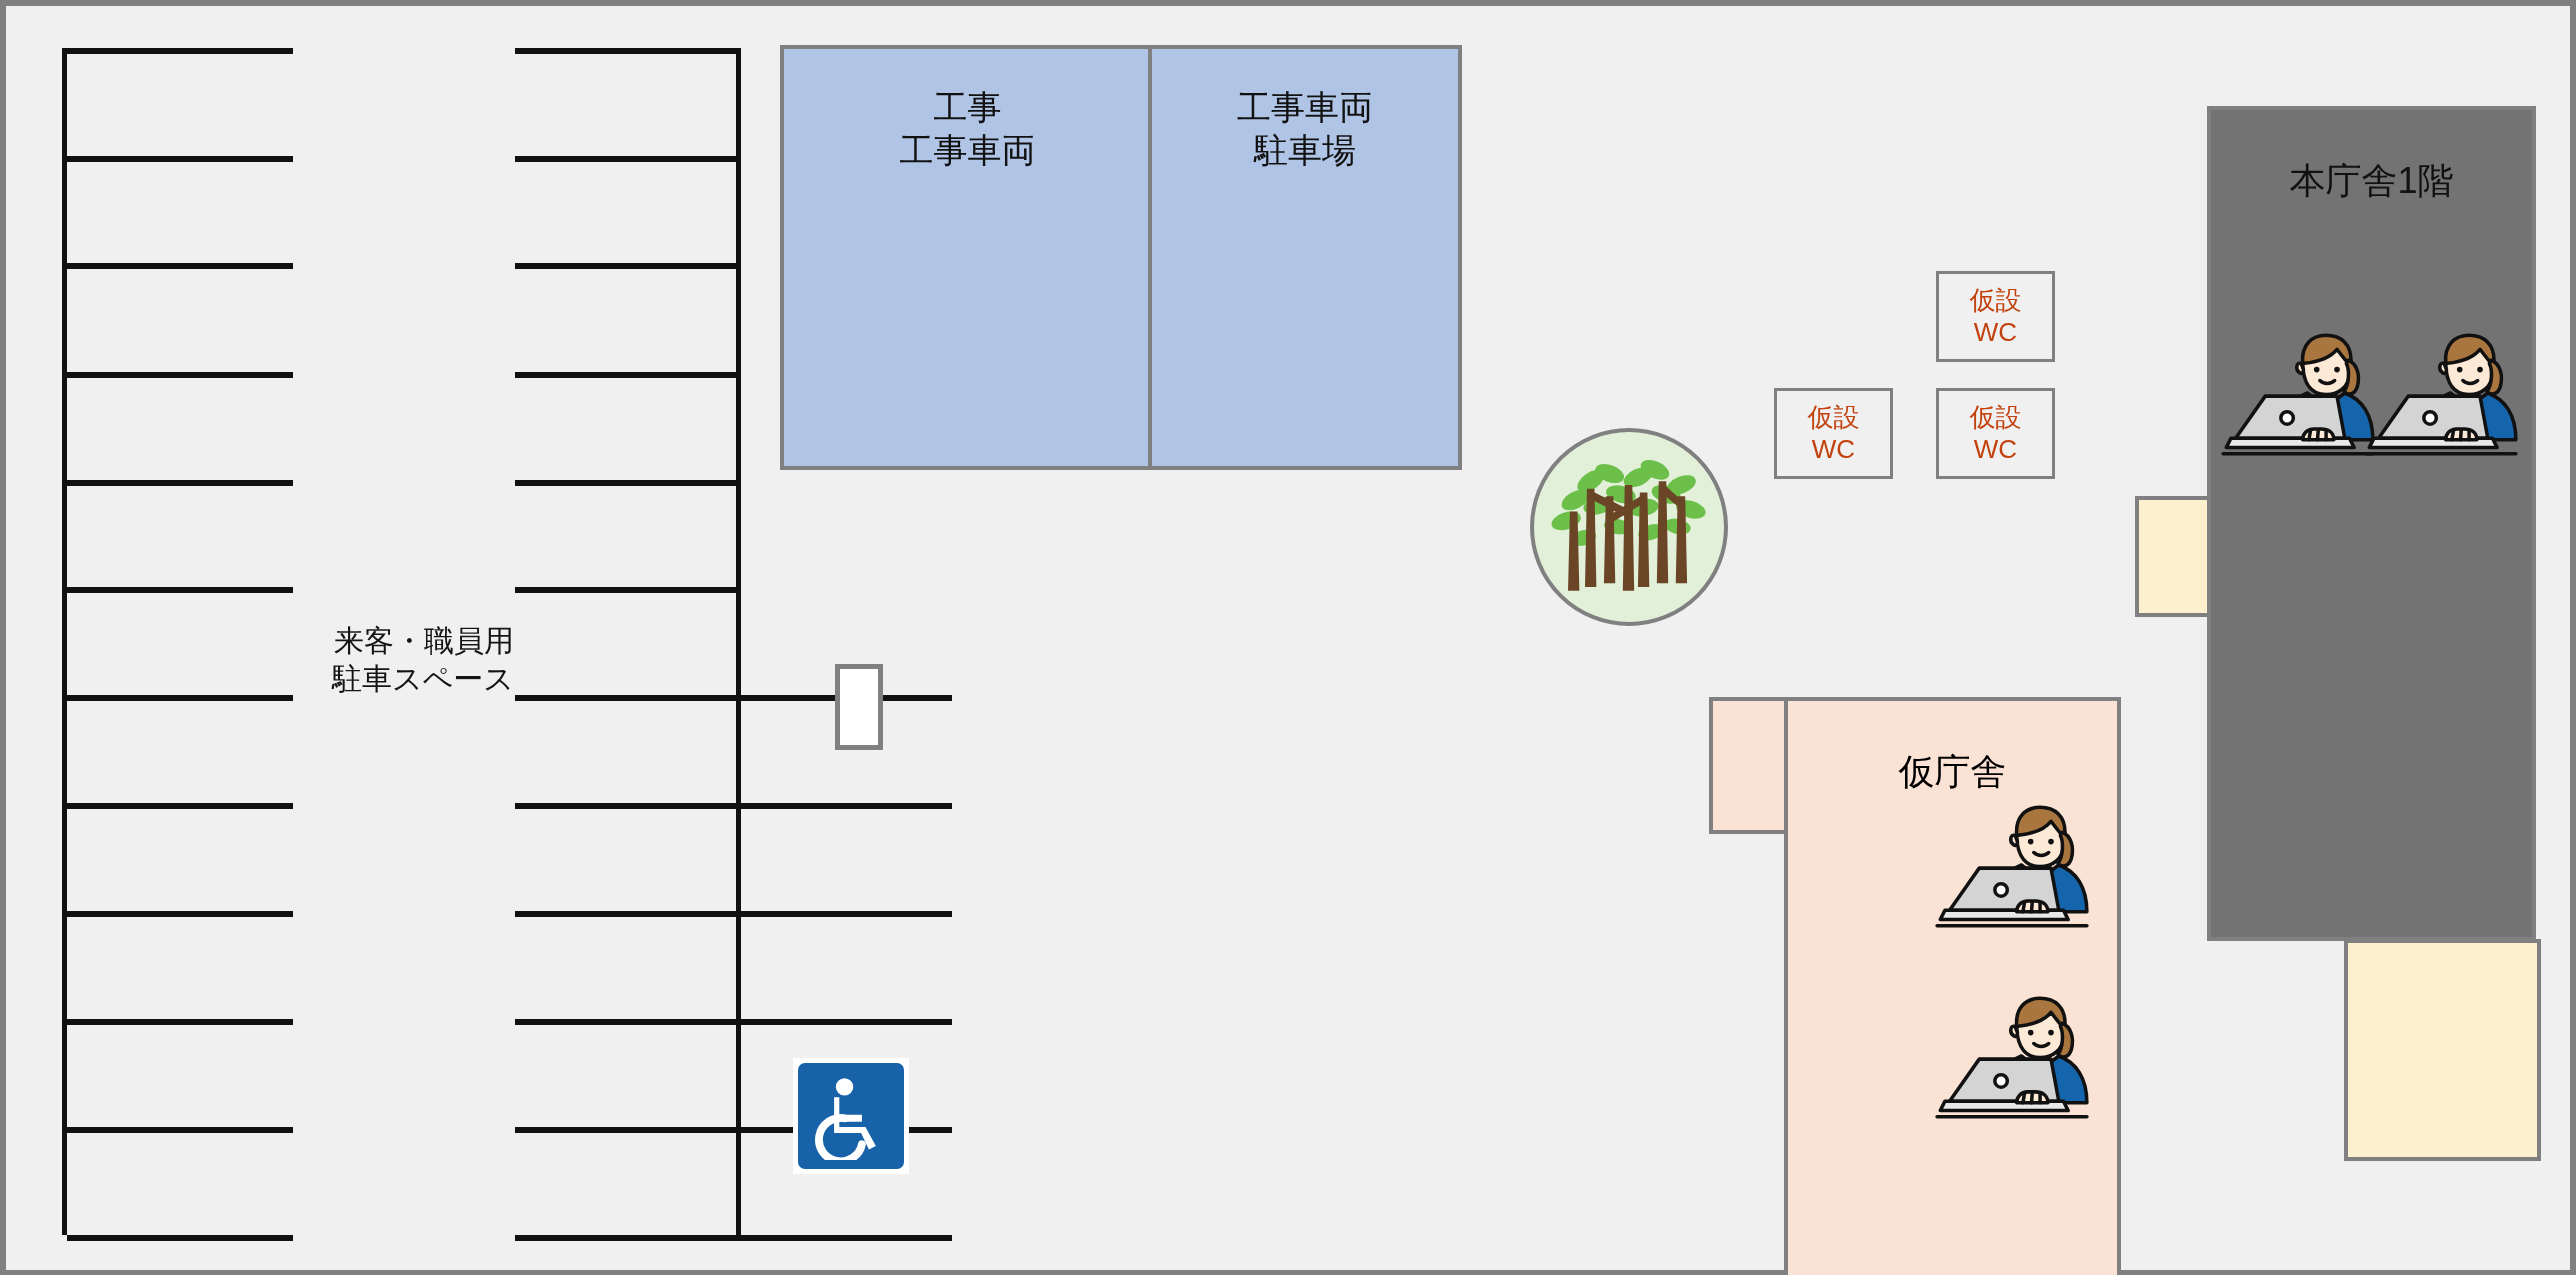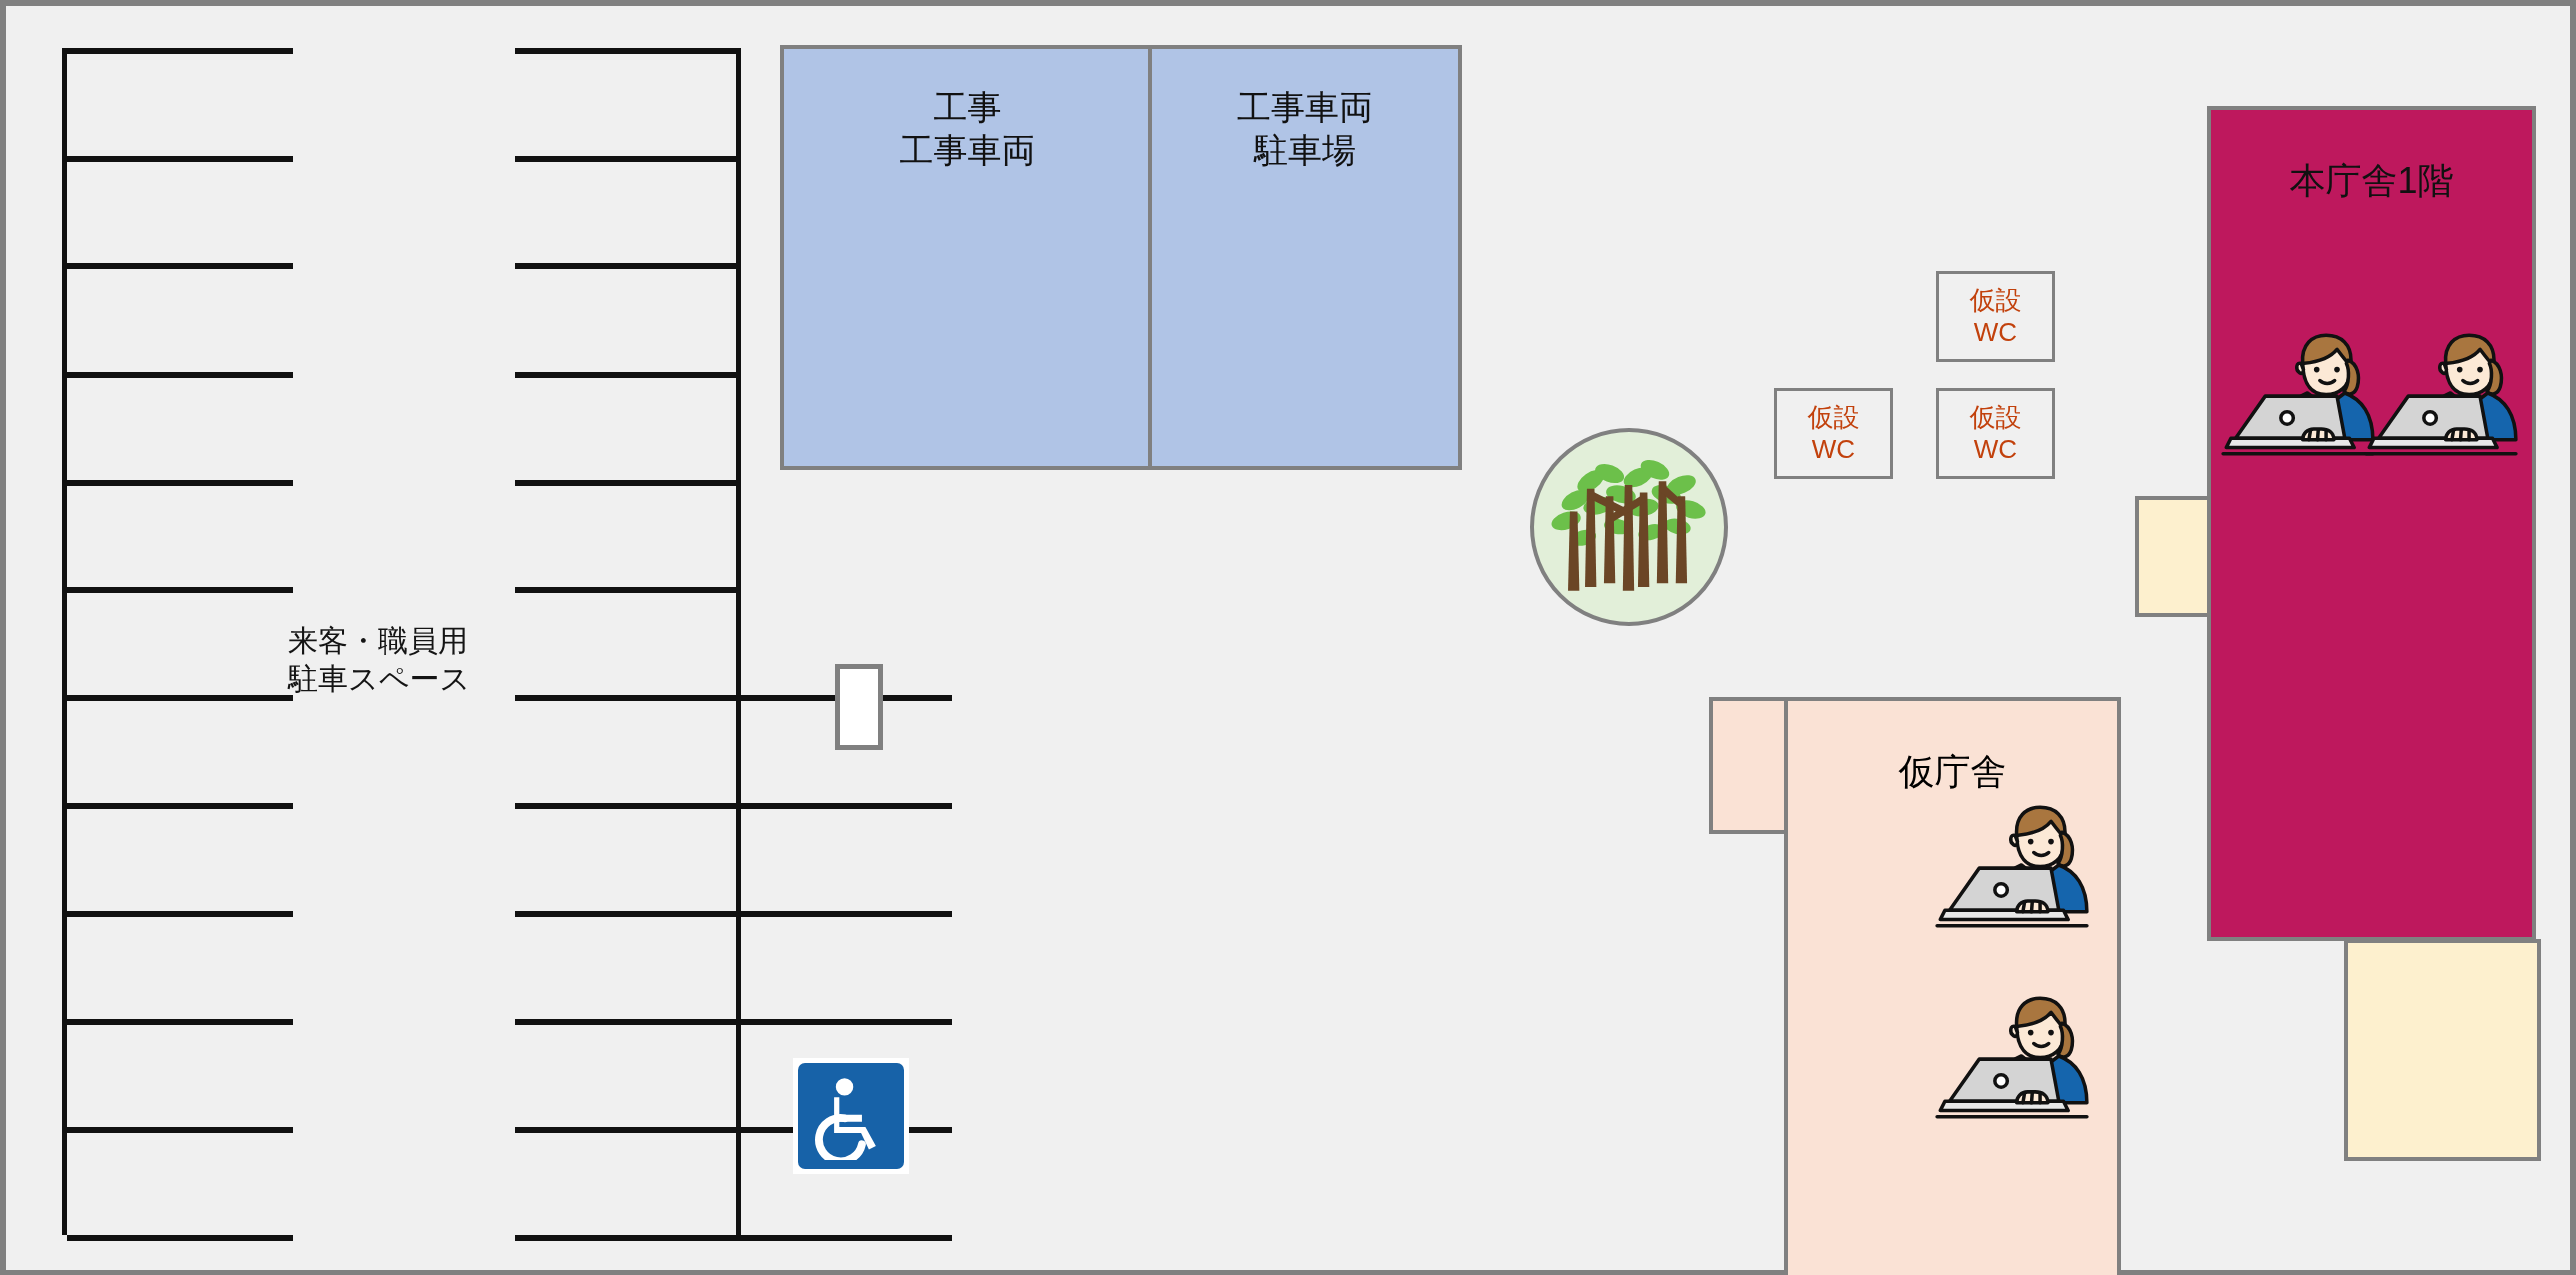--- a/index.html
+++ b/index.html
@@ -34,21 +34,21 @@
     background: #111;
   }
   .stall-col.left .stall-line  { left: 0;  width: 226px; }
   .stall-col.right .stall-line { left: 0;  width: 226px; }
   .stall-col.right .stall-line.extended { width: 437px; }
 
   .parking-label {
     position: absolute;
     left: 226px; top: 574px;
     width: 226px;
-    text-align: left;
+    text-align: right;
     font-size: 30px;
     line-height: 1.28;
     color: #141414;
     white-space: pre-line;
   }
 
   
   .gate-booth {
     position: absolute;
     left: 829px; top: 658px;
@@ -114,21 +114,21 @@
     background: #e2efd9;
     border: 4.7px solid #808080;
     overflow: hidden;
   }
 
   
   #main-hall {
     position: absolute;
     left: 2201px; top: 100px;
     width: 329px; height: 835px;
-    background: #be185d;
+    background: #737373;
     border: 4.7px solid #808080;
   }
   #main-hall-title {
     position: absolute;
     left: 0; top: 47px; width: 100%;
     text-align: center;
     font-size: 36px;
     color: #111;
   }
   #main-hall-annex-left {

